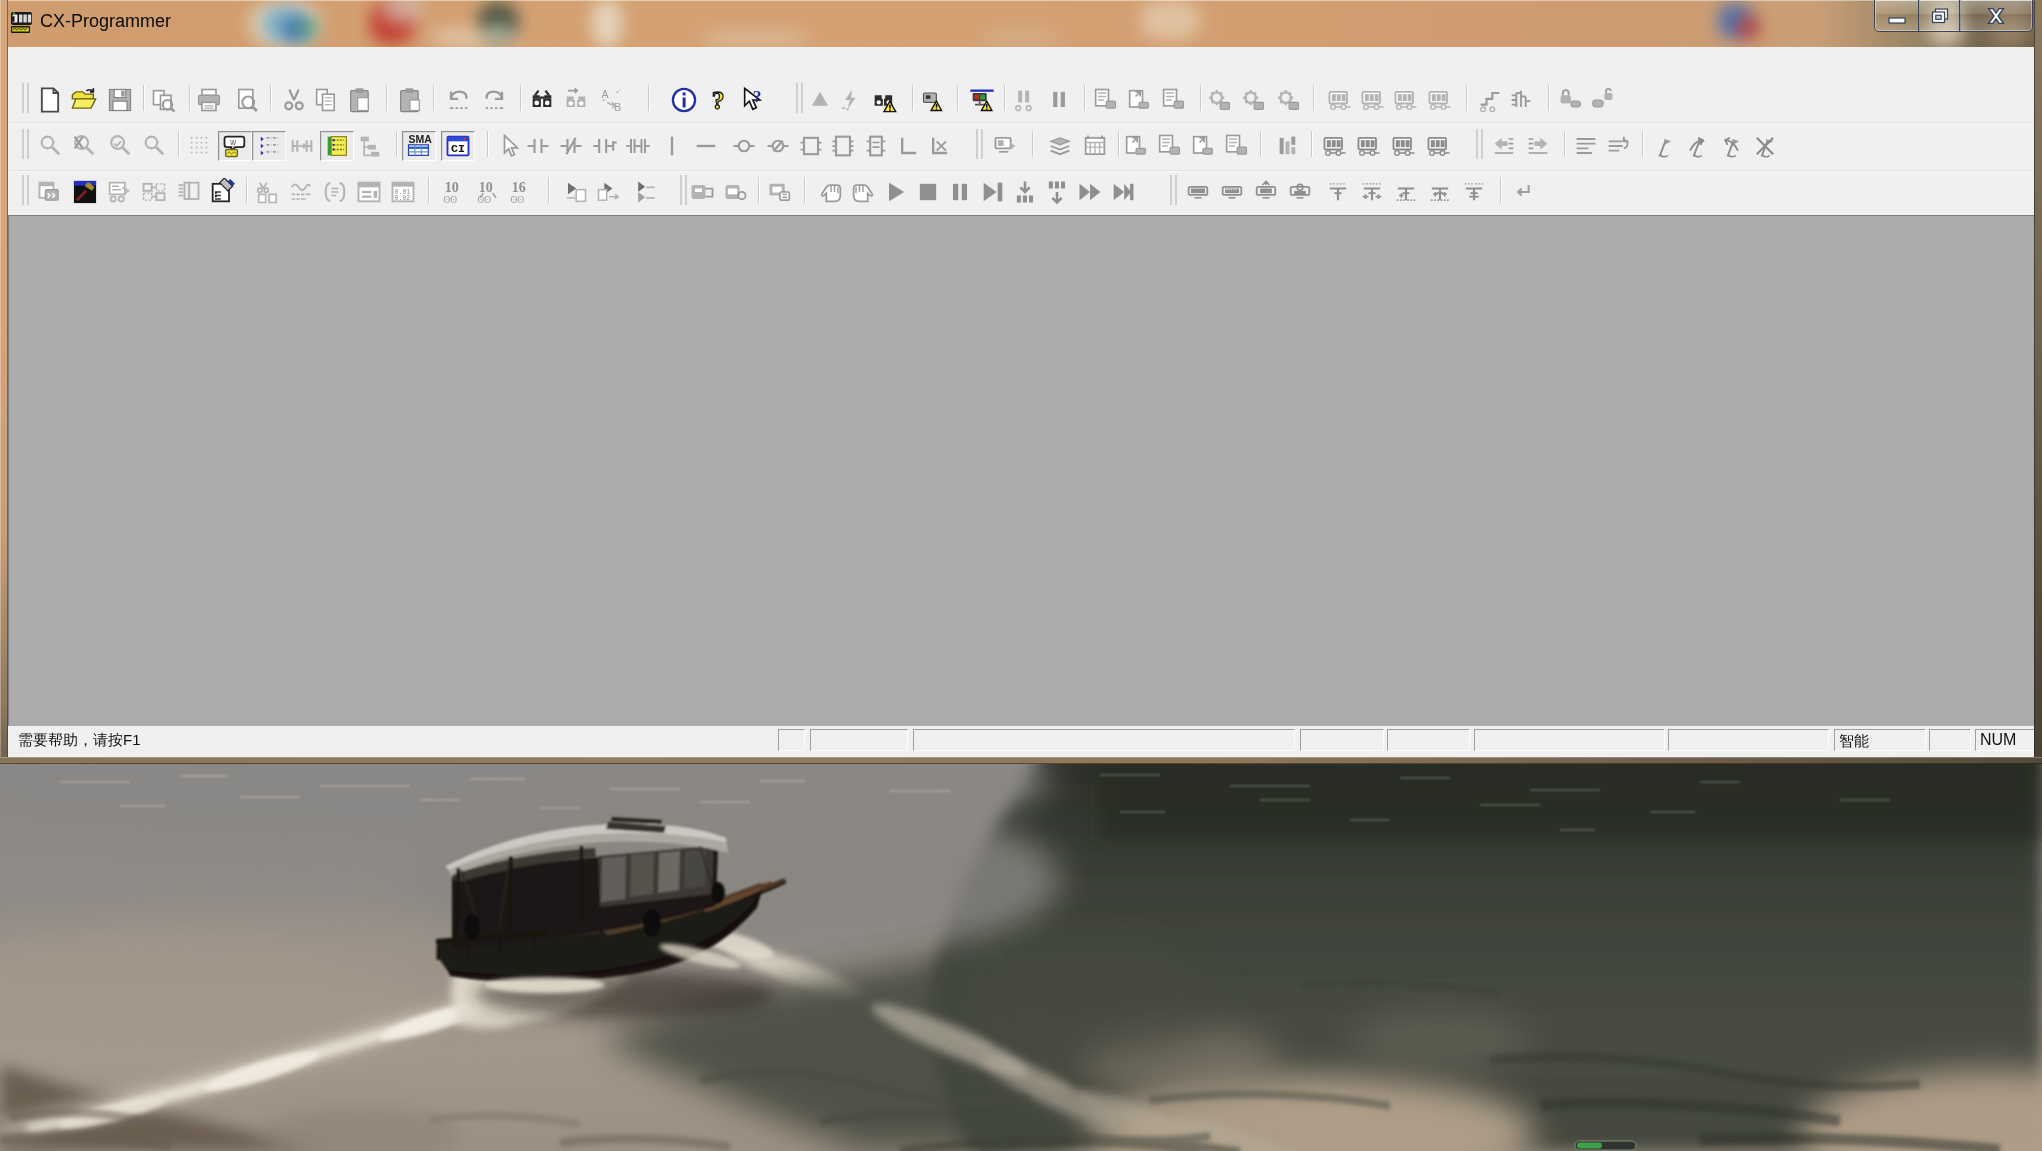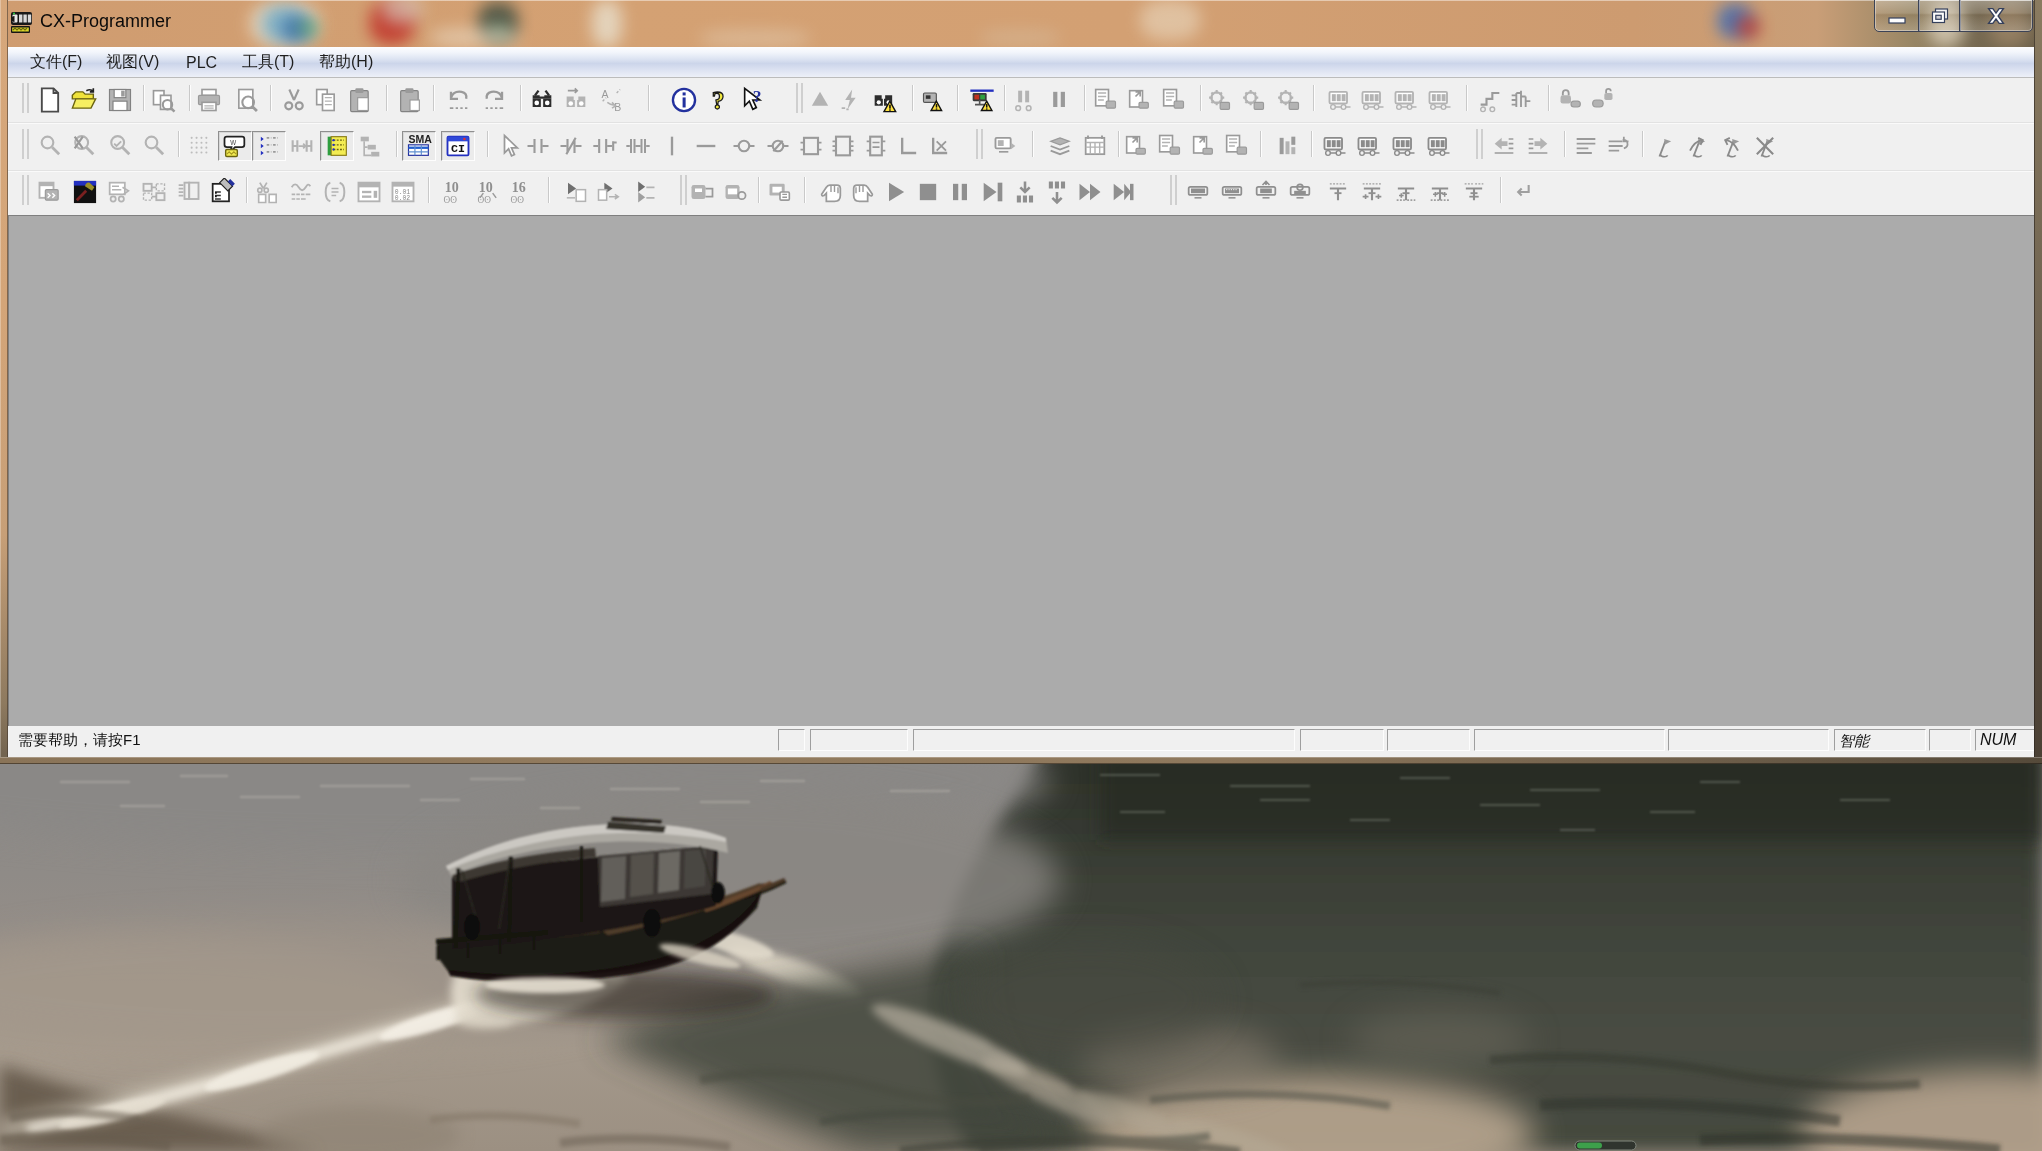--- a/index.html
+++ b/index.html
@@ -28,21 +28,21 @@
 #tbars{position:absolute;left:0;top:31px;width:2026px;height:137px;background:#f0f0f0;}
 .grip{position:absolute;width:3px;height:30px;border-left:2px solid #cfcfcf;border-right:2px solid #cfcfcf;}
 .vsep{position:absolute;width:1px;height:26px;background:#c9c9c9;box-shadow:1px 0 0 #fdfdfd;}
 .ic{position:absolute;width:34px;height:30px;display:flex;align-items:center;justify-content:center;}
 .ic.sel{background:#ebebeb;border:1px solid #8f8f8f;border-bottom-color:#fdfdfd;border-right-color:#fdfdfd;width:32px;height:28px;box-shadow:inset 1px 1px 0 #d8d8d8;}
 .rowline{position:absolute;left:0;width:2026px;height:1px;background:#e2e2e2;box-shadow:0 1px 0 #fafafa;}
 
 #gray{position:absolute;left:0;top:168px;width:2026px;height:511px;background:#ababab;border-top:1px solid #7f7f7f;border-left:1px solid #7f7f7f;box-sizing:border-box;}
 
 #status{position:absolute;left:0;top:679px;width:2026px;height:31px;background:#f0f0f0;font-size:15px;color:#111;}
-#status .cell{position:absolute;top:3px;height:20px;background:#f0f0f0;border:1px solid #9e9e9e;border-bottom-color:#fdfdfd;border-right-color:#fdfdfd;font-style:italic;}
+#status .cell{position:absolute;top:3px;height:20px;background:#f0f0f0;border:1px solid #9e9e9e;border-bottom-color:#fdfdfd;border-right-color:#fdfdfd;}
 #stxt{position:absolute;left:10px;top:5px;}
 
 #botframe{position:absolute;left:0;top:757px;width:2042px;height:7px;background:linear-gradient(90deg,#8a7458 0,#927b5e 30%,#8e785c 60%,#6b5c48 85%,#554a3a 100%);box-shadow:inset 0 1px 0 rgba(255,255,255,.25),inset 0 -1px 0 rgba(0,0,0,.4);}
 #lframe{position:absolute;left:0;top:0;width:8px;height:764px;background:linear-gradient(180deg,#d6a77b 0,#d4a578 40%,#c79f77 70%,#8e7a5f 92%,#6e604c 100%);box-shadow:inset -1px 0 0 rgba(60,50,40,.55),inset 1px 0 0 rgba(255,255,255,.3);}
 #rframe{position:absolute;left:2034px;top:0;width:8px;height:764px;background:linear-gradient(180deg,#8a7b60 0,#6e6250 45%,#55493c 80%,#4a4034 100%);box-shadow:inset 1px 0 0 rgba(40,34,28,.6);}
 </style></head>
 <body>
 <div id="photo">
     <svg width="2042" height="1151" viewBox="0 0 2042 1151">
 <defs>
@@ -206,27 +206,20 @@
       <div class="blob" style="left:700px;top:30px;width:110px;height:17px;background:#e8e2d2;opacity:0.35"></div>
       <div class="blob" style="left:980px;top:30px;width:80px;height:16px;background:#d8d0bc;opacity:0.3"></div>
       <div class="blob" style="left:1140px;top:0px;width:60px;height:40px;background:#f0ead8;opacity:0.45"></div>
       <div class="blob" style="left:1718px;top:4px;width:34px;height:34px;background:#3f6eb5;opacity:0.85"></div>
       <div class="blob" style="left:1736px;top:16px;width:24px;height:22px;background:#c03a30;opacity:0.8"></div>
       <div class="blob" style="left:1928px;top:0px;width:36px;height:47px;background:#e8ddc8;opacity:0.7"></div>
       <div class="blob" style="left:1990px;top:0px;width:40px;height:47px;background:#b89a78;opacity:0.5"></div>
       <div id="tbtopline"></div>
     </div>
   <div id="client">
-    <div id="menubar">
-      <span class="mitem" style="left:22px">文件(F)</span>
-      <span class="mitem" style="left:98px">视图(V)</span>
-      <span class="mitem" style="left:178px;top:7px">PLC</span>
-      <span class="mitem" style="left:234px">工具(T)</span>
-      <span class="mitem" style="left:311px">帮助(H)</span>
-    </div>
     <div id="tbars">
         <div class="rowline" style="top:44px"></div>
         <div class="rowline" style="top:92px"></div>
         <div class="grip" style="left:14px;top:5px"></div>
         <div class="ic" style="left:25px;top:7px">
           <svg width="28" height="28" viewBox="0 0 24 24">
             <path d="M5 2 h10 l4 4 v16 h-14 z" fill="#ffffff" stroke="#4a4a4a" stroke-width="1.6"></path>
             <path d="M15 2 v4 h4" fill="none" stroke="#4a4a4a" stroke-width="1.6"></path>
           </svg>
         </div>

